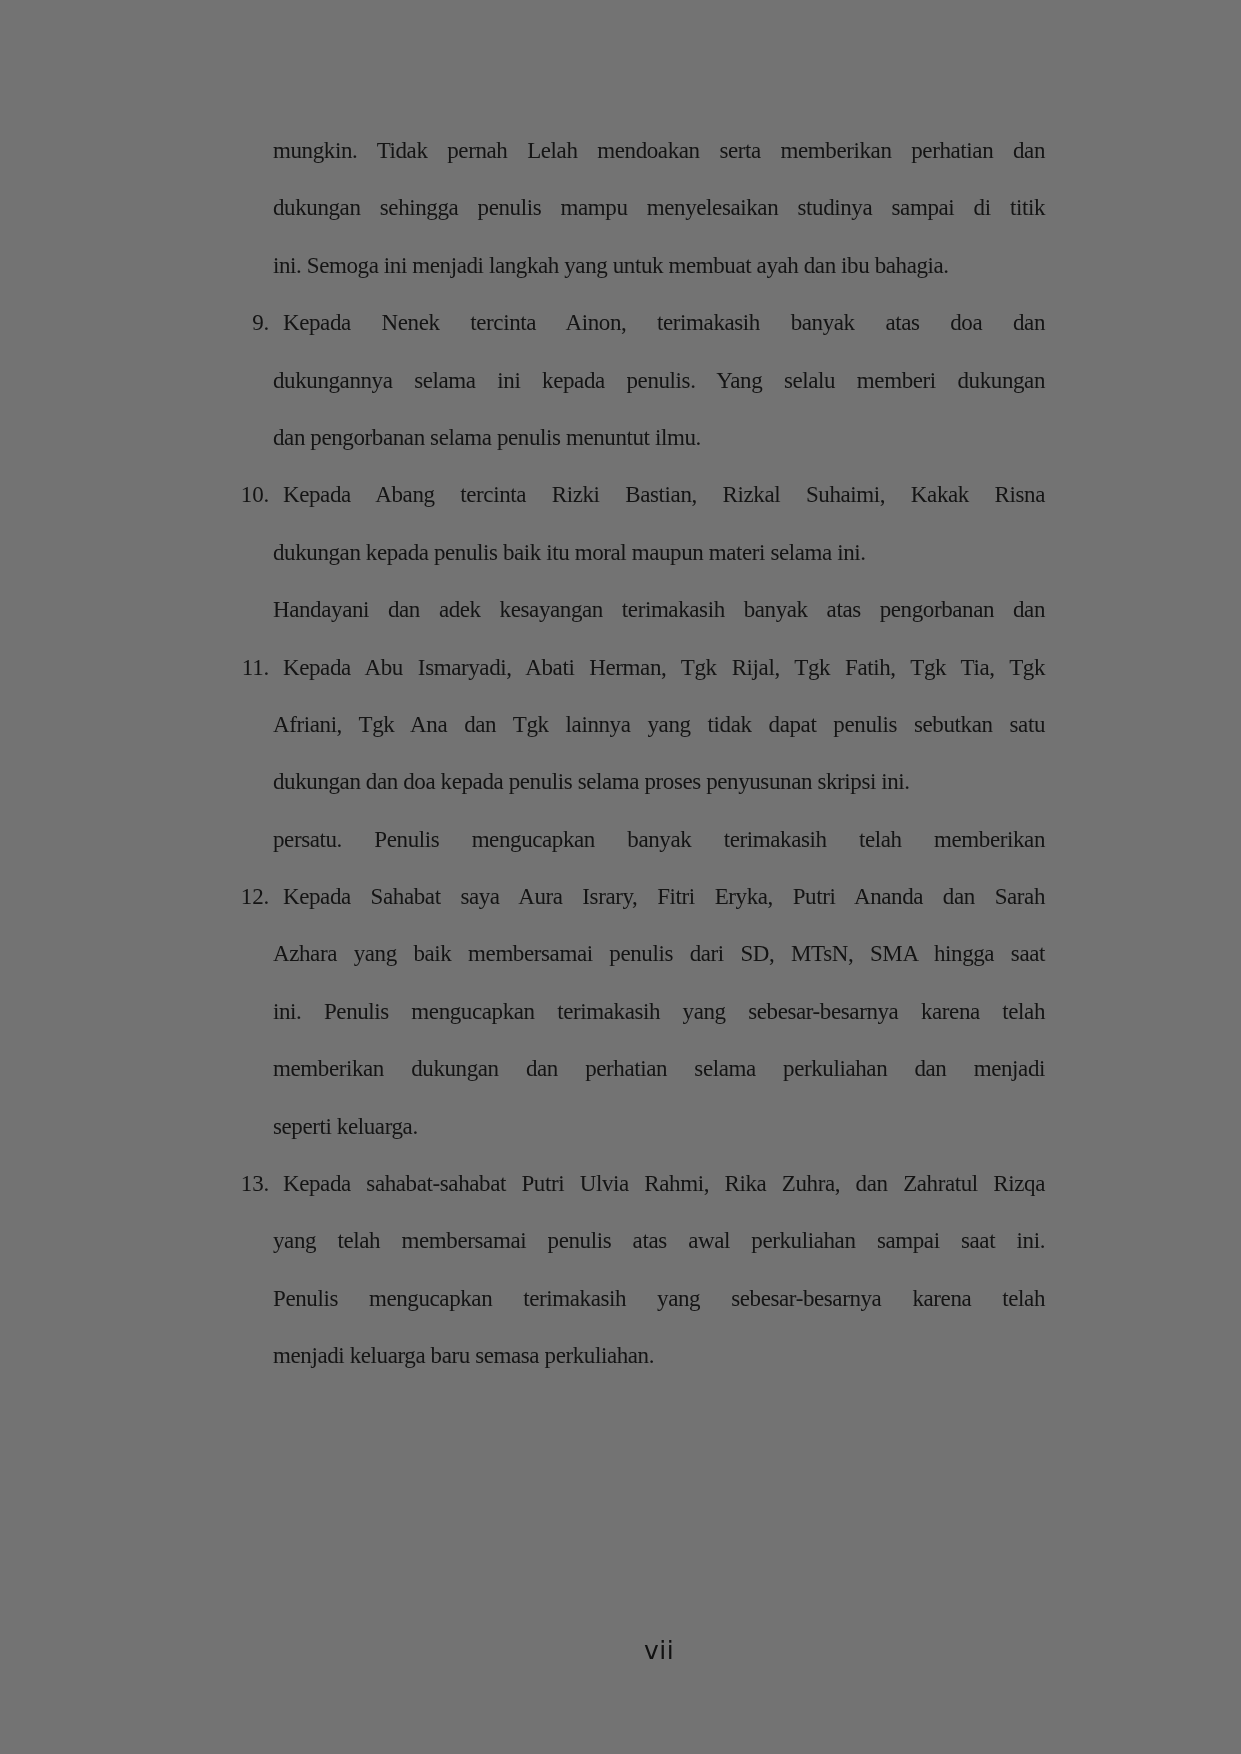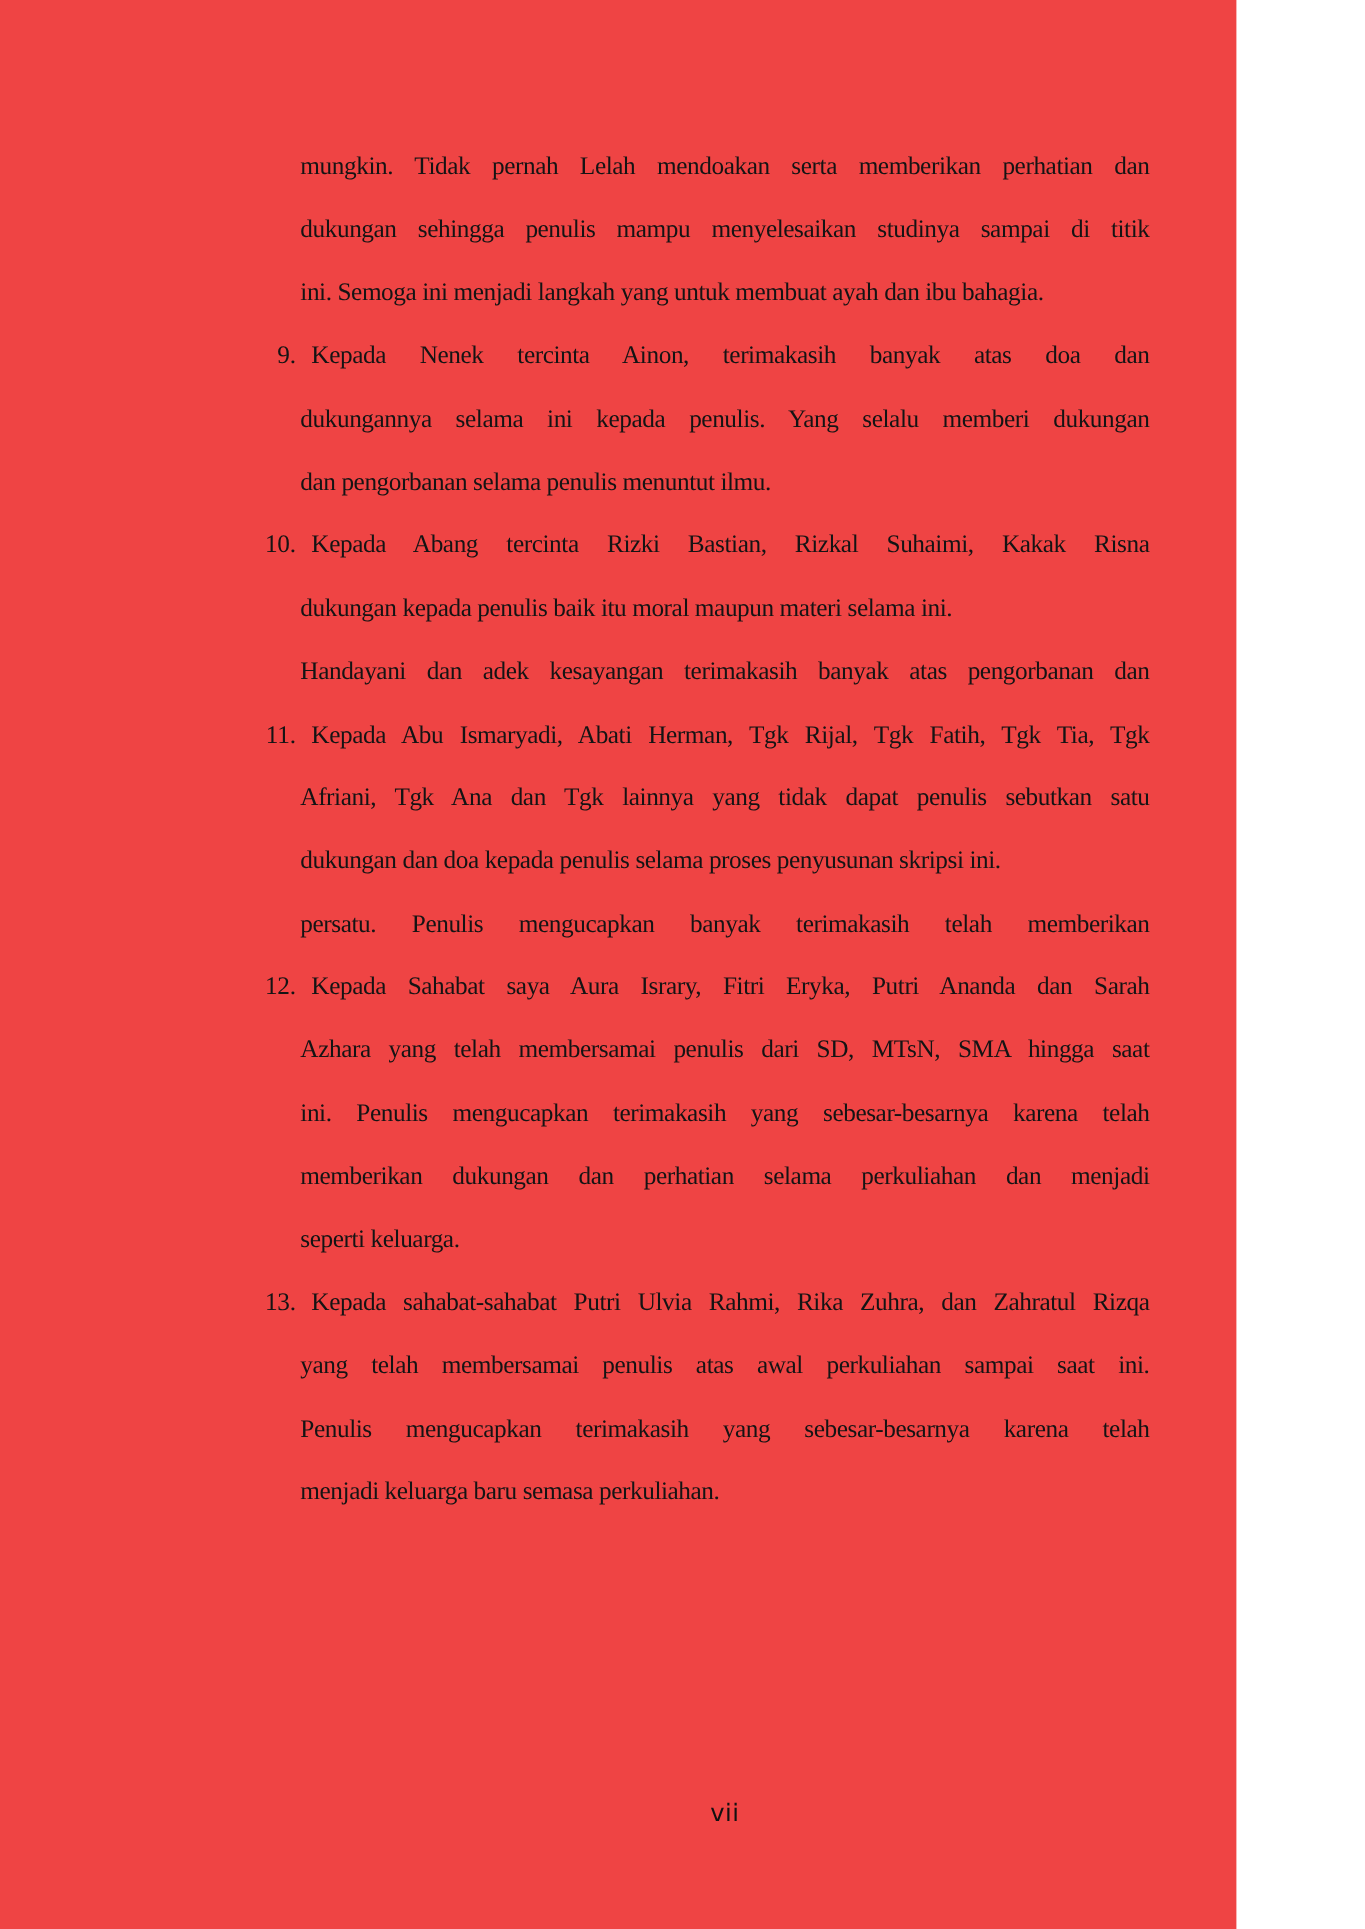--- a/index.html
+++ b/index.html
@@ -1,20 +1,20 @@
 <!DOCTYPE html>
 <html><head>
 <meta charset="utf-8">
 <style>
   html, body { margin: 0; padding: 0; }
   .page {
     position: relative;
-    width: 1124px;
+    width: 1241px;
     height: 1754px;
-    background: #ef4444;
+    background: #737373;
     overflow: hidden;
     font-family: "Liberation Serif", "DejaVu Serif", serif;
     color: #141414;
   }
   .text-block {
     position: absolute;
     left: 273px;
     top: 122px;
     width: 772px;
     font-size: 23px;
@@ -39,21 +39,21 @@
     letter-spacing: -0.2px;
     white-space: nowrap;
   }
   .page-number {
     position: absolute;
     top: 1636px;
     left: 273px;
     width: 772px;
     text-align: center;
     font-family: "DejaVu Sans", "Liberation Sans", sans-serif;
-    font-size: 22px;
+    font-size: 25px;
     letter-spacing: 0.5px;
     color: #111111;
   }
 </style>
 </head>
 <body>
 
 <div class="page">
   <div class="text-block" id="text-block">
       <div class="para">
@@ -72,21 +72,21 @@
         <div class="line">Handayani dan adek kesayangan terimakasih banyak atas pengorbanan dan</div>
       </div>
       <div class="para item">
         <div class="line first-line"><span class="num">11.</span>Kepada Abu Ismaryadi, Abati Herman, Tgk Rijal, Tgk Fatih, Tgk Tia, Tgk</div>
         <div class="line">Afriani, Tgk Ana dan Tgk lainnya yang tidak dapat penulis sebutkan satu</div>
         <div class="line last">dukungan dan doa kepada penulis selama proses penyusunan skripsi ini.</div>
         <div class="line">persatu. Penulis mengucapkan banyak terimakasih telah memberikan</div>
       </div>
       <div class="para item">
         <div class="line first-line"><span class="num">12.</span>Kepada Sahabat saya Aura Israry, Fitri Eryka, Putri Ananda dan Sarah</div>
-        <div class="line">Azhara yang telah membersamai penulis dari SD, MTsN, SMA hingga saat</div>
+        <div class="line">Azhara yang baik membersamai penulis dari SD, MTsN, SMA hingga saat</div>
         <div class="line">ini. Penulis mengucapkan terimakasih yang sebesar-besarnya karena telah</div>
         <div class="line">memberikan dukungan dan perhatian selama perkuliahan dan menjadi</div>
         <div class="line last">seperti keluarga.</div>
       </div>
       <div class="para item">
         <div class="line first-line"><span class="num">13.</span>Kepada sahabat-sahabat Putri Ulvia Rahmi, Rika Zuhra, dan Zahratul Rizqa</div>
         <div class="line">yang telah membersamai penulis atas awal perkuliahan sampai saat ini.</div>
         <div class="line">Penulis mengucapkan terimakasih yang sebesar-besarnya karena telah</div>
         <div class="line last">menjadi keluarga baru semasa perkuliahan.</div>
       </div>

